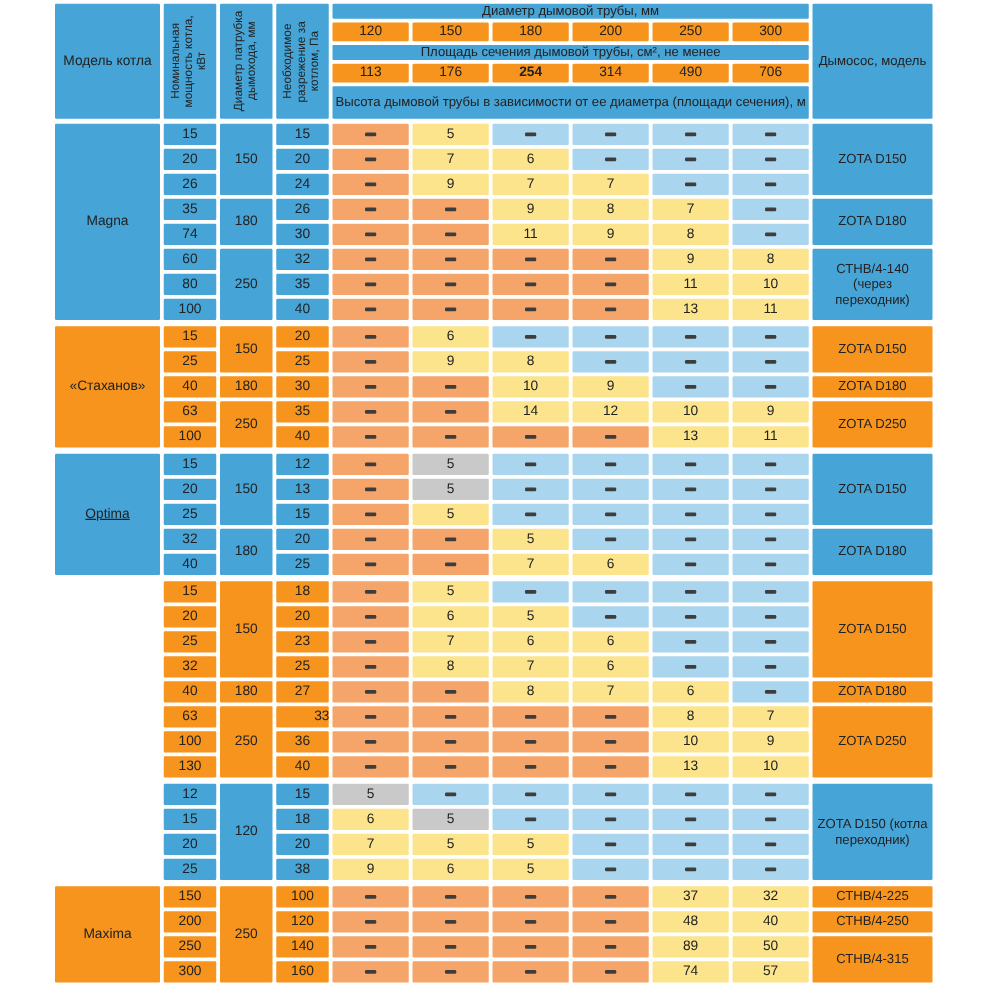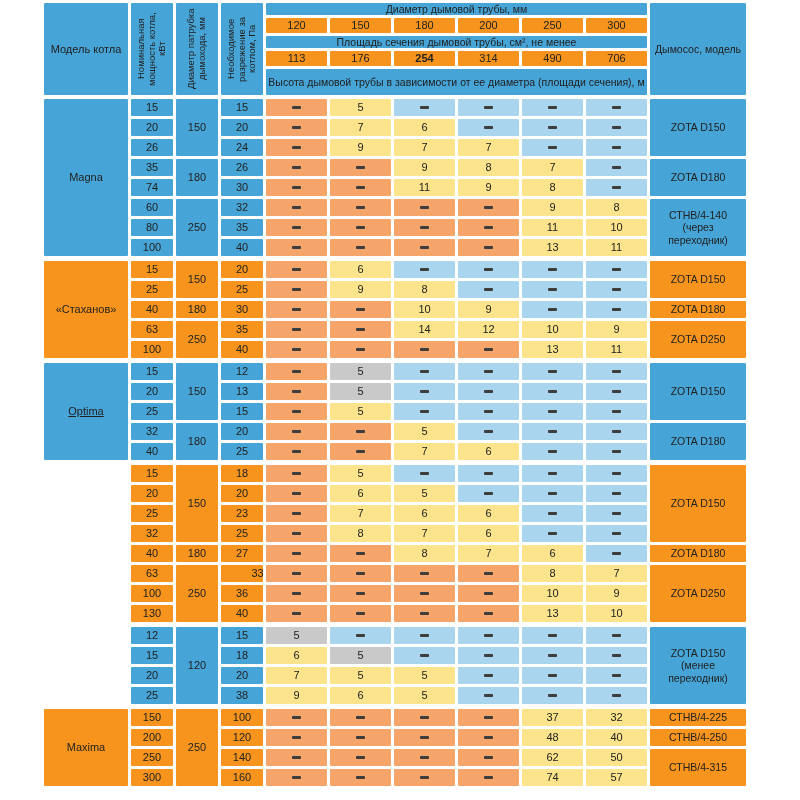--- a/index.html
+++ b/index.html
@@ -567,21 +567,21 @@
         <div class="cell c-blue" style="grid-area: 4 / 8;">
           <span class="dash"></span>
         </div>
         <div class="cell c-blue" style="grid-area: 4 / 9;">
           <span class="dash"></span>
         </div>
         <div class="cell c-blue" style="grid-area: 4 / 10;">
           <span class="dash"></span>
         </div>
         <div class="cell blue" style="grid-area: 1 / 3 / span 4;">120</div>
-        <div class="cell blue dym" style="grid-area: 1 / 11 / span 4;">ZOTA D150 (менее переходник)</div>
+        <div class="cell blue dym" style="grid-area: 1 / 11 / span 4;">ZOTA D150 (котла переходник)</div>
       </div>
       <div class="sec-grid" style="grid-template-rows: repeat(4, 17px);">
         <div class="cell orange model-name" style="grid-area: 1 / 1 / span 4;">Maxima</div>
         <div class="cell orange" style="grid-area: 1 / 2;">150</div>
         <div class="cell orange" style="grid-area: 1 / 4;">100</div>
         <div class="cell c-orange" style="grid-area: 1 / 5;">
           <span class="dash"></span>
         </div>
         <div class="cell c-orange" style="grid-area: 1 / 6;">
           <span class="dash"></span>
@@ -617,21 +617,21 @@
         </div>
         <div class="cell c-orange" style="grid-area: 3 / 6;">
           <span class="dash"></span>
         </div>
         <div class="cell c-orange" style="grid-area: 3 / 7;">
           <span class="dash"></span>
         </div>
         <div class="cell c-orange" style="grid-area: 3 / 8;">
           <span class="dash"></span>
         </div>
-        <div class="cell c-yellow" style="grid-area: 3 / 9;">62</div>
+        <div class="cell c-yellow" style="grid-area: 3 / 9;">89</div>
         <div class="cell c-yellow" style="grid-area: 3 / 10;">50</div>
         <div class="cell orange" style="grid-area: 4 / 2;">300</div>
         <div class="cell orange" style="grid-area: 4 / 4;">160</div>
         <div class="cell c-orange" style="grid-area: 4 / 5;">
           <span class="dash"></span>
         </div>
         <div class="cell c-orange" style="grid-area: 4 / 6;">
           <span class="dash"></span>
         </div>
         <div class="cell c-orange" style="grid-area: 4 / 7;">

